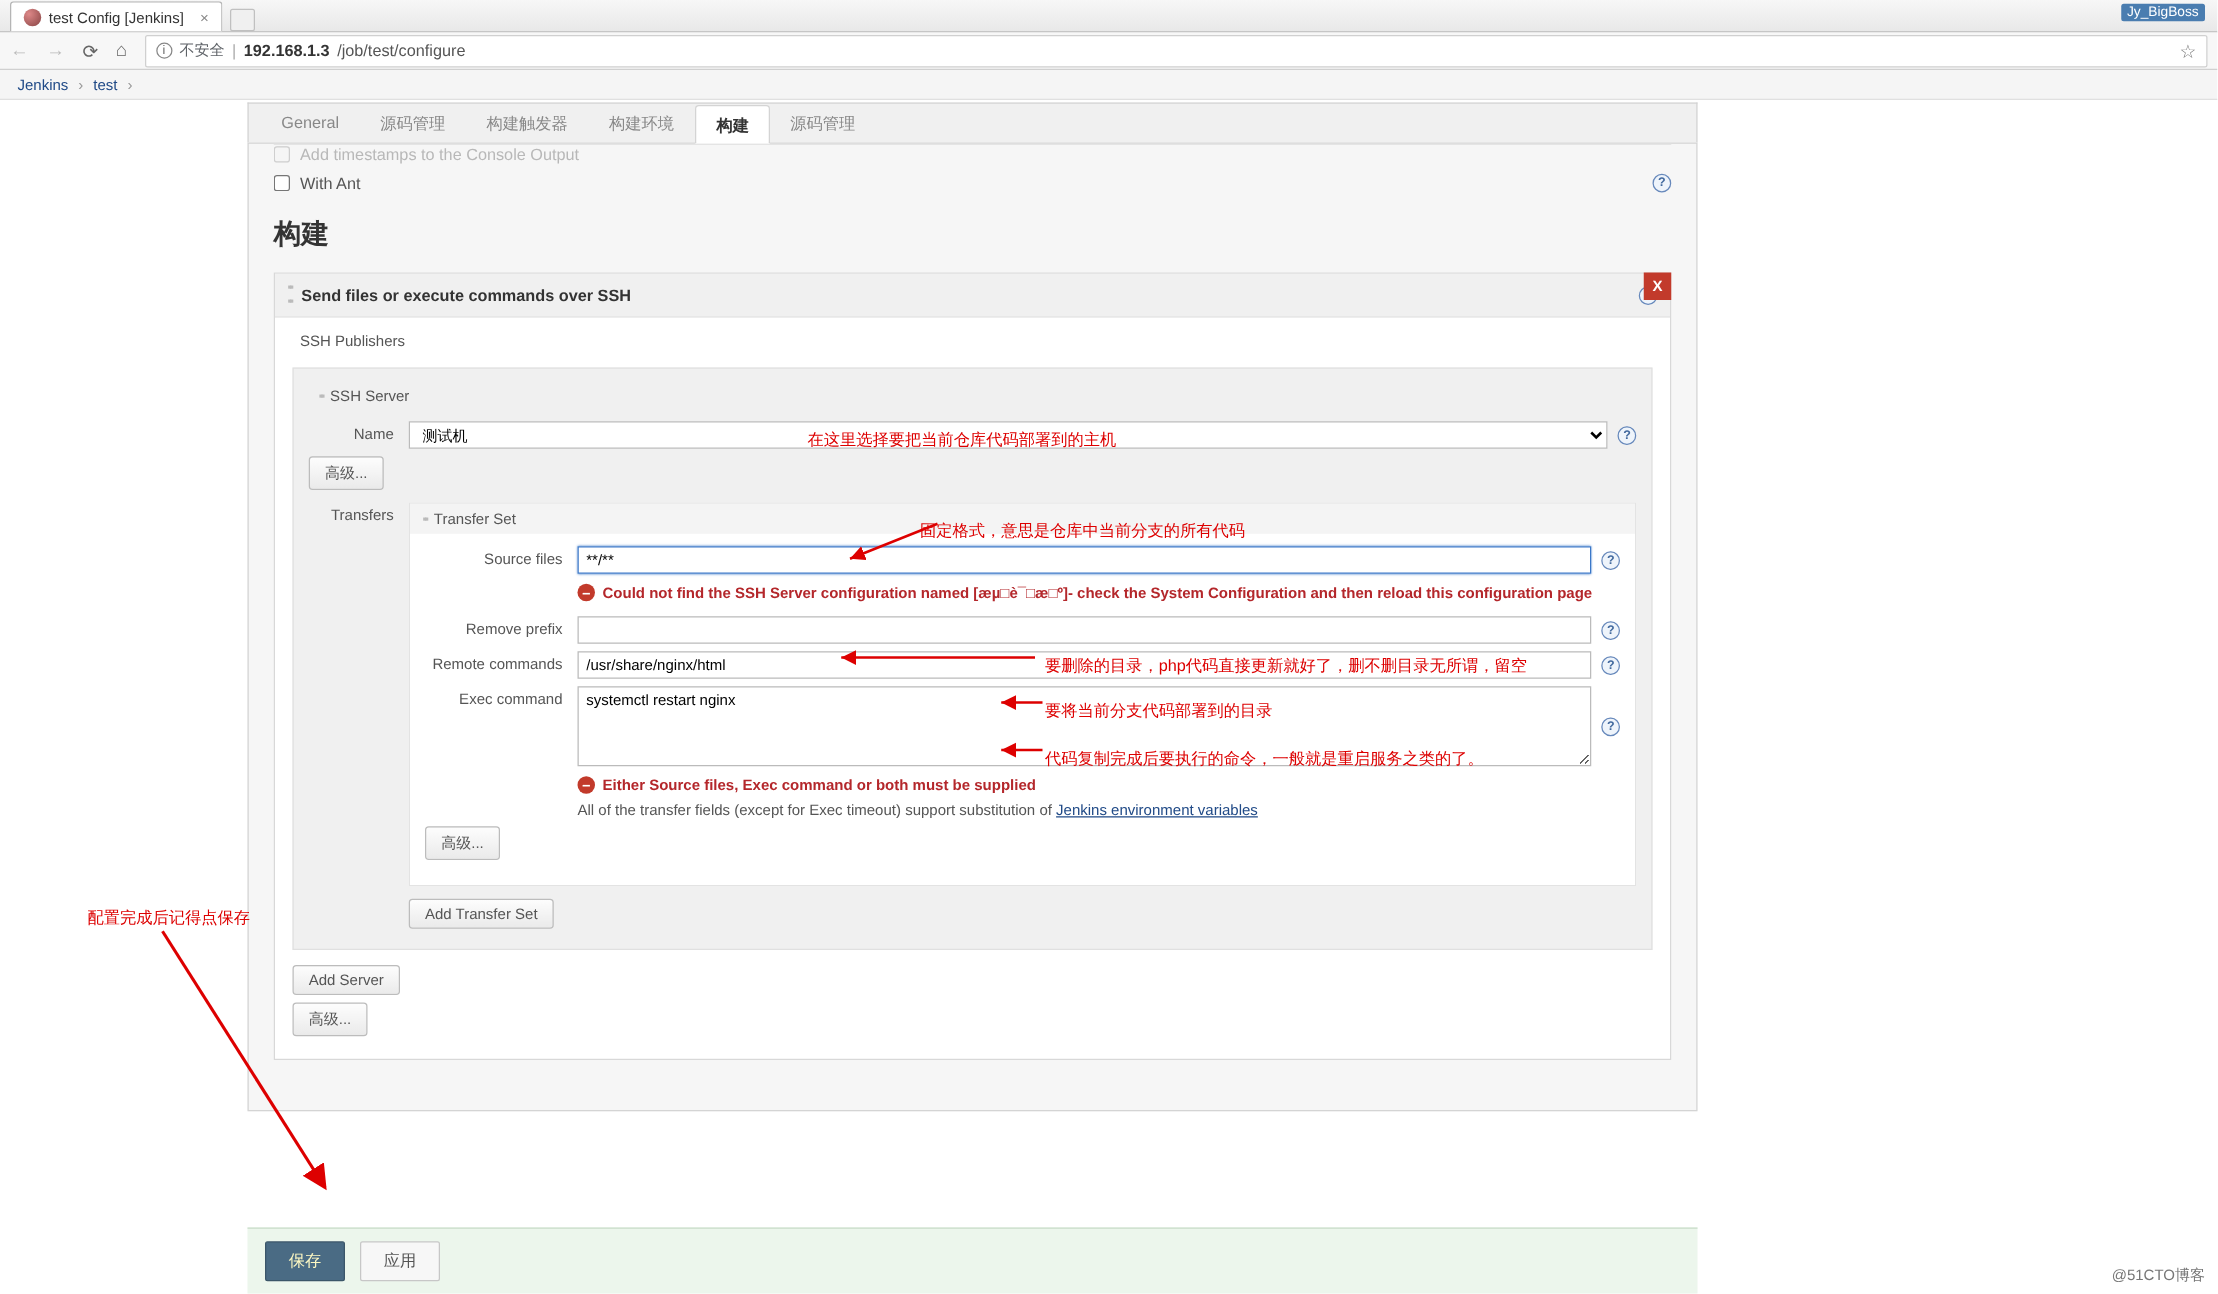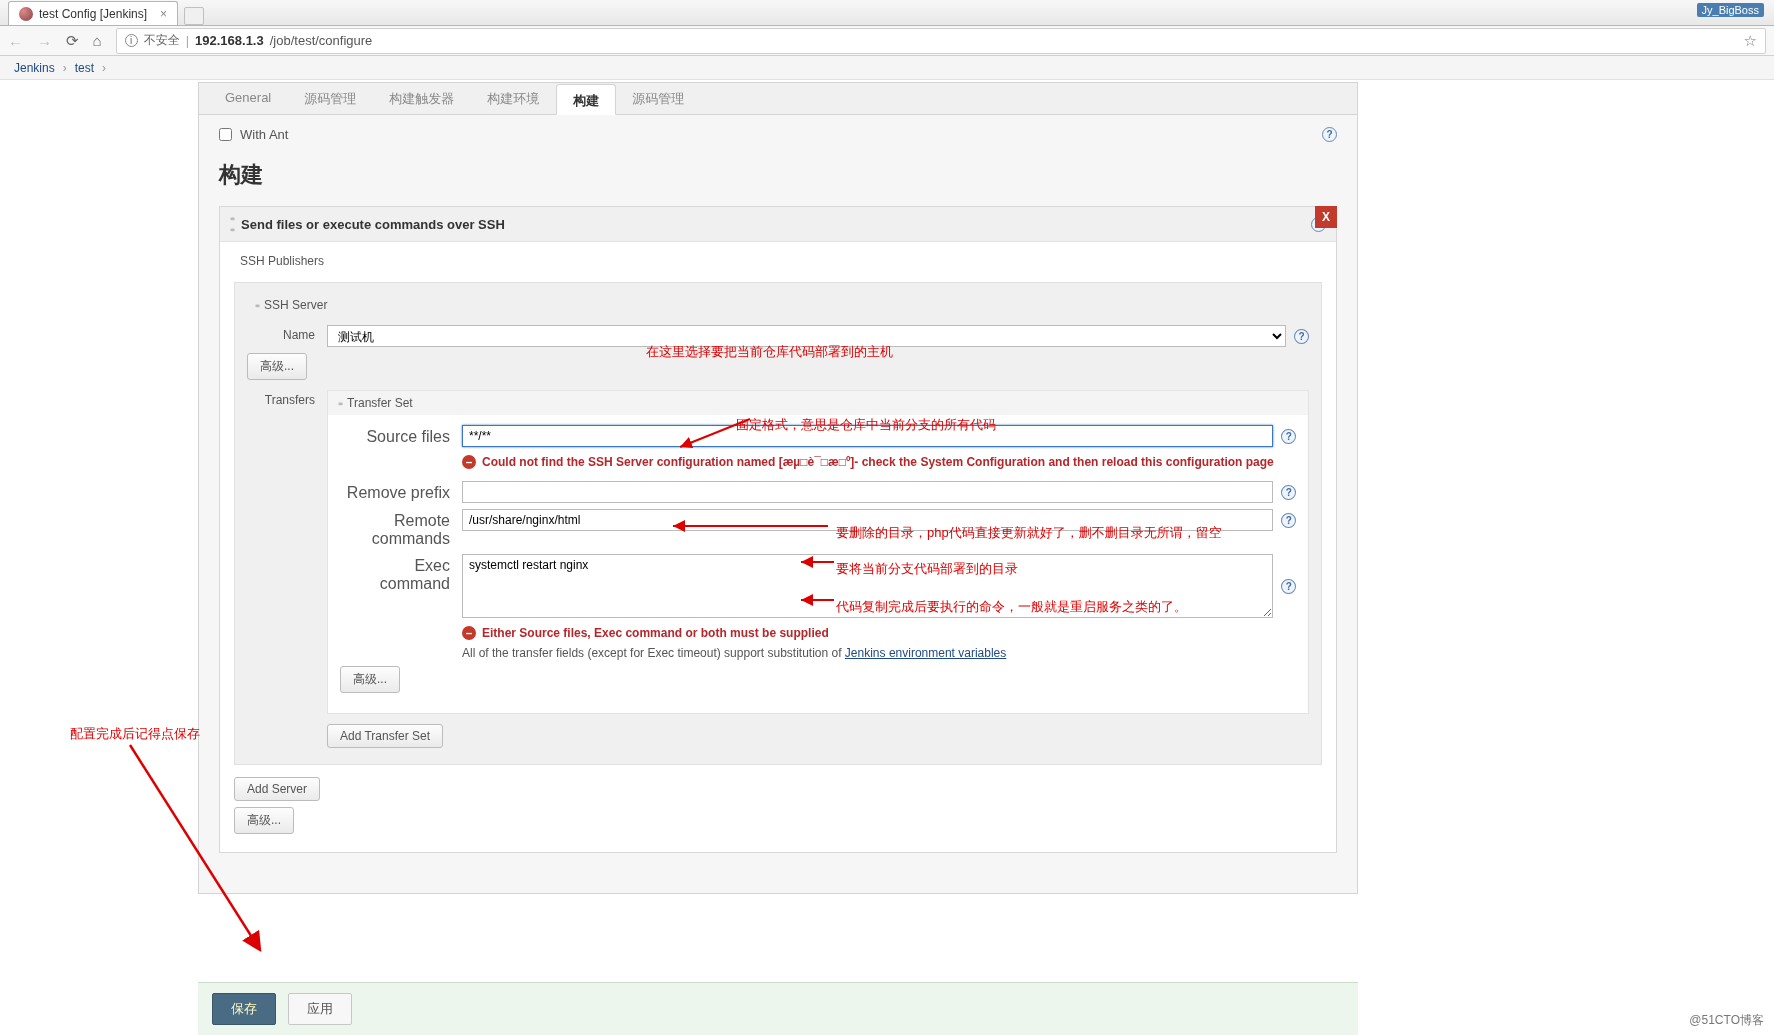--- a/index.html
+++ b/index.html
@@ -50,21 +50,21 @@
 .step-body { padding: 8px 14px; }
 .two-col { display: flex; gap: 14px; flex-direction: column; }
 .lbl-col { width: 90px; text-align: right; color: #555; padding-top: 4px; font-size: 12px; }
 .val-col { flex: 1; }
 
 
 .inner-panel { background: #f0f0f0; border: 1px solid #e0e0e0; padding: 10px 12px; }
 .inner-header { background: #f0f0f0; padding: 5px 8px; font-size: 12px; color: #555; display:flex; align-items:center; gap:6px; margin-bottom:8px;}
 .form-row { display: flex; align-items: flex-start; gap: 12px; margin-bottom: 6px; }
 .form-label { width: 68px; text-align: right; font-size: 12px; color: #555; padding-top: 3px; }
-.form-label-wide { width: 110px; text-align: right; font-size: 16px; color: #555; padding-top: 3px; }
+.form-label-wide { width: 110px; text-align: right; font-size: 12px; color: #555; padding-top: 3px; }
 .form-control-wrap { flex: 1; display: flex; align-items: center; gap: 8px; }
 select, input[type=text], textarea { width: 100%; border: 1px solid #bbb; padding: 3px 6px; font-size: 12px; font-family: inherit; background: #fff; }
 select { height: 22px; }
 input.highlight { border: 1px solid #3a77c8; box-shadow: 0 0 2px #3a77c8; }
 textarea { resize: vertical; }
 .btn { background: linear-gradient(#fdfdfd,#eaeaea); border: 1px solid #bcbcbc; border-radius: 3px; padding: 4px 12px; font-size: 12px; cursor: pointer; color: #555;}
 .btn-row-right { display: flex; justify-content: flex-start; margin: 6px 0 10px 0; }
 .error-row { display: flex; align-items: flex-start; gap: 6px; color: #b4272b; font-weight: bold; font-size: 12px; margin: 2px 0 6px 0; }
 .error-ico { background: #c23a2b; color: #fff; border-radius: 50%; width: 14px; height: 14px; font-size: 12px; display: inline-flex; align-items: center; justify-content: center; font-weight: bold; flex-shrink: 0;}
 .hint-text { font-size: 12px; color: #555; margin-top: 4px; }
@@ -124,20 +124,24 @@
       <div class="config-tab">General</div>
       <div class="config-tab">源码管理</div>
       <div class="config-tab">构建触发器</div>
       <div class="config-tab">构建环境</div>
       <div class="config-tab active">构建</div>
       <div class="config-tab">源码管理</div>
     </div>
 
     <div class="content">
 
+      <div class="checkbox-row" style="color:#b8b8b8;border-top:1px solid #e4e4e4;margin-top:-8px;padding-top:0;">
+        <input type="checkbox" disabled="" style="">
+        <span class="lbl" style="color:#b8b8b8">Add timestamps to the Console Output</span>
+      </div>
       <div class="checkbox-row">
         <input type="checkbox" style="">
         <span class="lbl">With Ant</span>
         <span class="help-icon">?</span>
       </div>
 
       <div class="section-title">构建</div>
 
       <div class="step-box">
         <div class="close-x">X</div>

